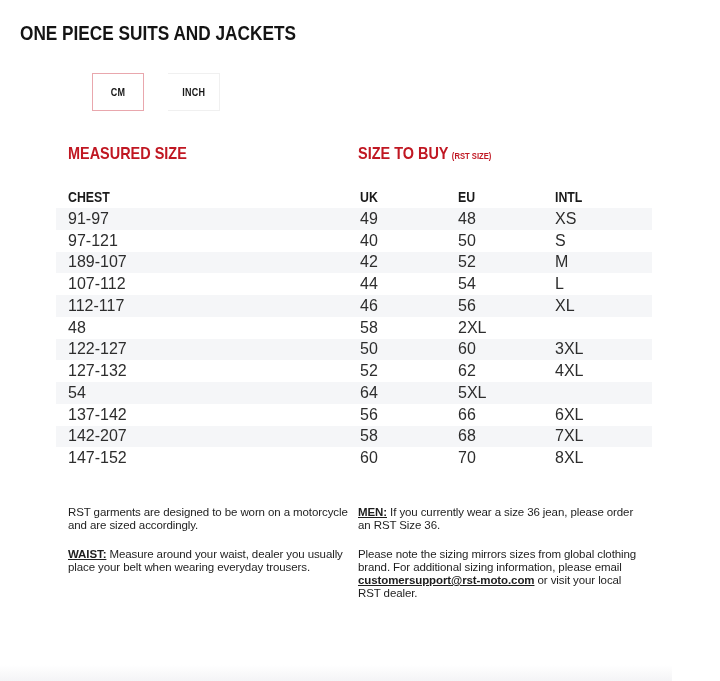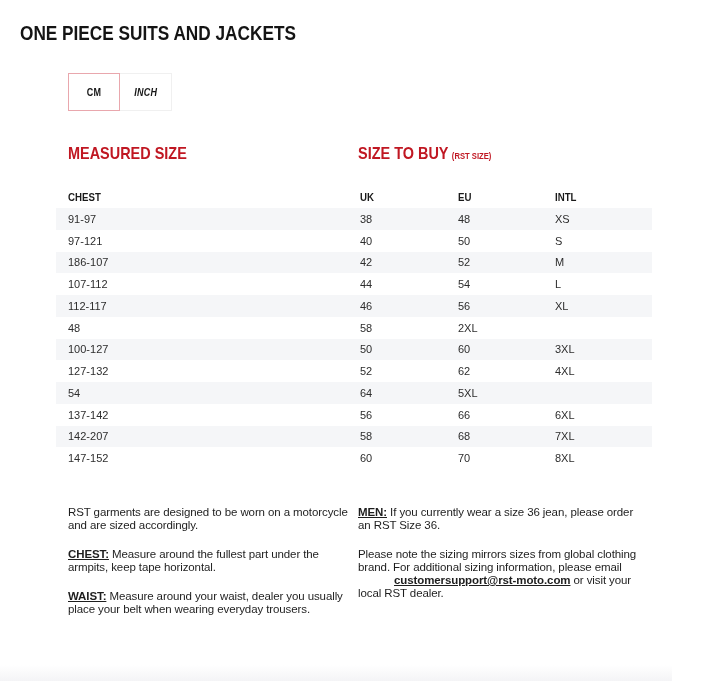--- a/index.html
+++ b/index.html
@@ -25,24 +25,25 @@
   }
 
   
   .unit-toggle { position: absolute; left: 68px; top: 73px; display: flex; }
   .unit-btn {
     width: 52px; height: 38px;
     display: flex; align-items: center; justify-content: center;
     background: #ffffff; color: #161616;
     font-size: 10px; font-weight: bold;
     cursor: pointer;
+    margin-left: 24px;
   }
   .unit-btn span { transform: scaleX(.9); letter-spacing: .3px; }
   .unit-btn.selected { border: 1px solid #e9a7ad; }
-  .unit-btn.unselected { border: 1px solid #f0f0f0; border-left: none; font-style: italic; }
+  .unit-btn.unselected { border: 1px solid #f0f0f0; border-left: none; }
 
   
   .red-heading {
     position: absolute; top: 144px;
     color: #c01722; font-weight: bold; font-size: 17px;
     white-space: nowrap;
     transform: scaleX(.85); transform-origin: 0 0;
   }
   .heading-measured { left: 68px; }
   .heading-buy { left: 358px; }
@@ -51,41 +52,41 @@
   
   .size-table { position: absolute; left: 56px; top: 185px; width: 596px; }
   .t-header, .t-row {
     display: grid;
     grid-template-columns: 292px 98px 97px 1fr;
     padding-left: 12px;
     align-items: center;
   }
   .t-header {
     height: 23px;
-    font-size: 11px; font-weight: bold; color: #1a1a1a;
+    font-size: 14px; font-weight: bold; color: #1a1a1a;
   }
   .t-header span { transform: scaleX(.88); transform-origin: 0 50%; white-space: nowrap; }
   .t-row {
     height: 21.75px;
-    font-size: 11px; color: #2d2d2d;
+    font-size: 16px; color: #2d2d2d;
   }
   .t-body .t-row:nth-child(odd) { background: #f5f6f8; }
 
   
   .notes {
     position: absolute; left: 68px; top: 506px; width: 578px;
     display: grid; grid-template-columns: 290px 288px;
     font-size: 11.5px; line-height: 13px; color: #1e1e1e;
     letter-spacing: -0.1px;
   }
   .notes p { margin: 0 0 16px 0; }
   .notes .lbl { font-weight: bold; text-decoration: underline; }
   .email-link {
     font-weight: bold; text-decoration: underline;
-    color: #1e1e1e; cursor: pointer; margin-left: 36px;
+    color: #1e1e1e; cursor: pointer;
   }
 
   
   .bottom-bar {
     position: absolute; left: 0; bottom: 0;
     width: 720px; height: 16px;
     background: linear-gradient(#ffffff, #f4f4f6);
   }
 </style>
 </head>
@@ -114,34 +115,34 @@
   <div class="size-table">
     <div class="t-header">
       <span>CHEST</span>
       <span>UK</span>
       <span>EU</span>
       <span>INTL</span>
     </div>
     <div class="t-body">
     <div class="t-row">
       <span>91-97</span>
-      <span>38</span>
+      <span>49</span>
       <span>48</span>
       <span>XS</span>
     </div>
 
     <div class="t-row">
       <span>97-121</span>
       <span>40</span>
       <span>50</span>
       <span>S</span>
     </div>
 
     <div class="t-row">
-      <span>186-107</span>
+      <span>189-107</span>
       <span>42</span>
       <span>52</span>
       <span>M</span>
     </div>
 
     <div class="t-row">
       <span>107-112</span>
       <span>44</span>
       <span>54</span>
       <span>L</span>
@@ -154,21 +155,21 @@
       <span>XL</span>
     </div>
 
     <div class="t-row">
       <span>48</span>
       <span>58</span>
       <span>2XL</span>
     </div>
 
     <div class="t-row">
-      <span>100-127</span>
+      <span>122-127</span>
       <span>50</span>
       <span>60</span>
       <span>3XL</span>
     </div>
 
     <div class="t-row">
       <span>127-132</span>
       <span>52</span>
       <span>62</span>
       <span>4XL</span>
@@ -199,21 +200,20 @@
       <span>60</span>
       <span>70</span>
       <span>8XL</span>
     </div>
   </div>
   </div>
 
   <div class="notes">
     <div class="notes-col">
       <p><span class="lbl"></span><span>RST garments are designed to be worn on a motorcycle and are sized accordingly.</span></p>
-      <p><span class="lbl">CHEST:</span><span> Measure around the fullest part under the armpits, keep tape horizontal.</span></p>
       <p><span class="lbl">WAIST:</span><span> Measure around your waist, dealer you usually place your belt when wearing everyday trousers.</span></p>
     </div>
     <div class="notes-col">
       <p><span class="lbl">MEN:</span><span> If you currently wear a size 36 jean, please order an RST Size 36.</span></p>
       <p><span>Please note the sizing mirrors sizes from global clothing brand. For additional sizing information, please email </span><a class="email-link">customersupport@rst-moto.com</a><span> or visit your local RST dealer.</span></p>
     </div>
   </div>
 
   <div class="bottom-bar"></div>
 

